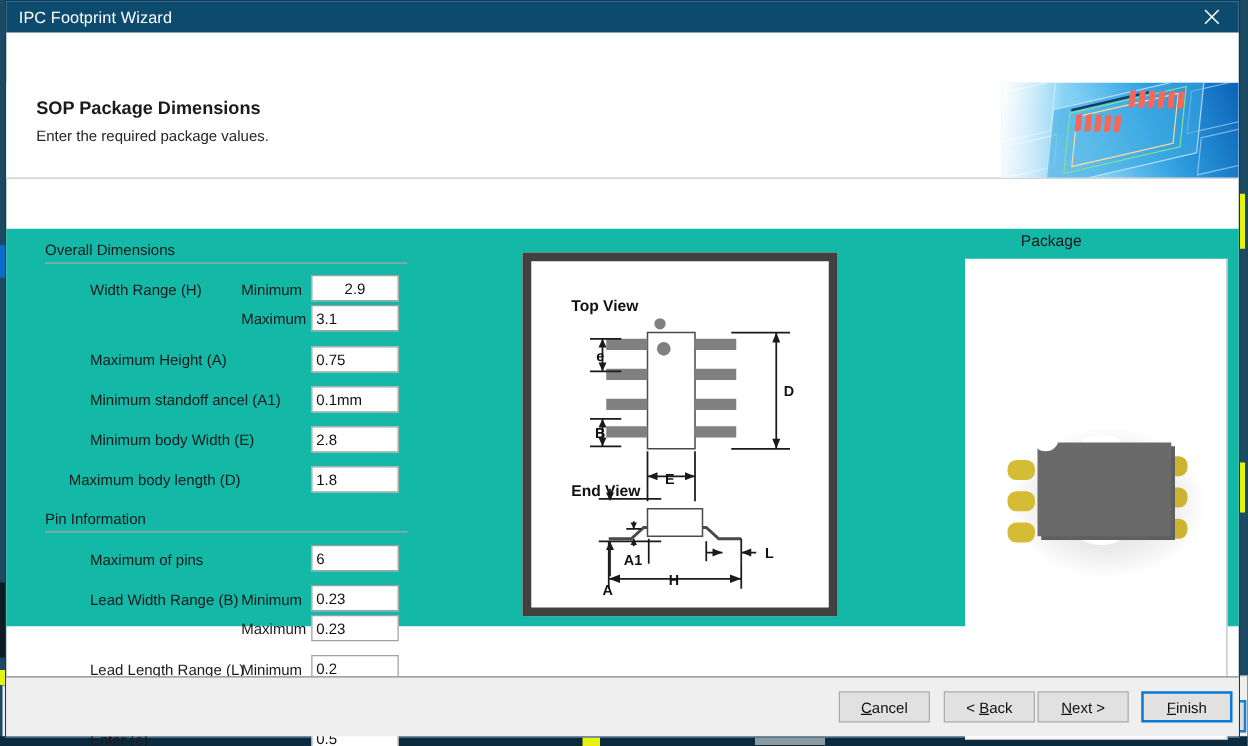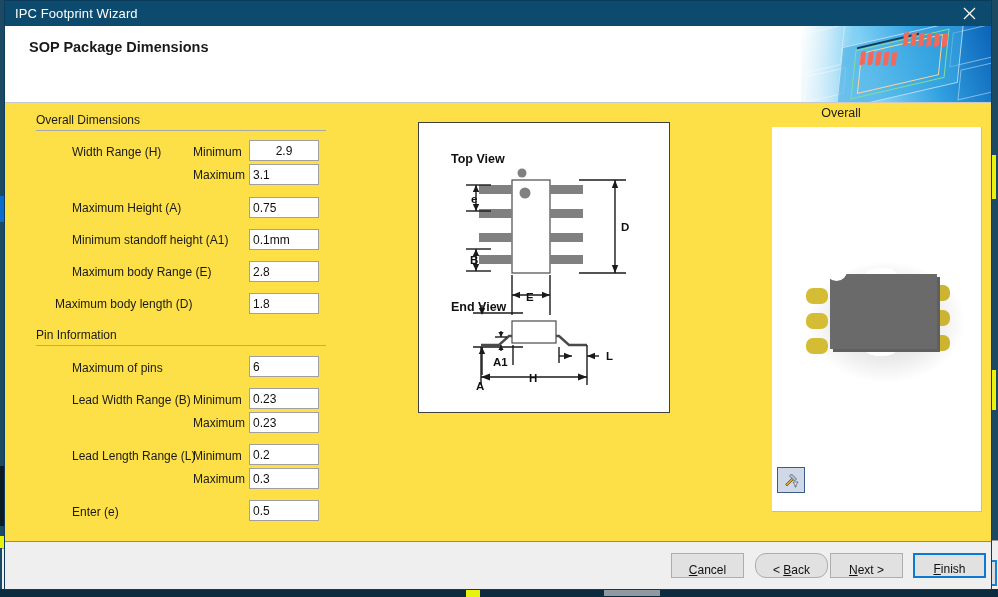--- a/index.html
+++ b/index.html
@@ -34,21 +34,21 @@
   #bg-bottom .ty { position:absolute; left:466px; bottom:0; width:14px; height:8px; background:#e8f20f; }
   #bg-bottom .tg { position:absolute; left:604px; bottom:1px; width:56px; height:6px; background:#8e9aa2; }
 
   
   #window {
     position: absolute; left: 4px; top: 0;
     width: 988px; height: 590px;
     background: #ffffff;
     border: 1px solid #0c3c5c;
     z-index: 5;
-    display: flex; flex-direction: column;
+    display: flex; flex-direction: column; gap: 40px;
   }
 
   
   #titlebar {
     height: 25px; background: #0c4a6e; color: #ffffff;
     display: flex; align-items: center; flex: none;
     position: relative;
   }
   #title-text { font-size: 13px; padding-left: 10px; letter-spacing: .1px; }
   #close-btn {
@@ -103,21 +103,21 @@
   #header-art .trace {
     position:absolute; background:#143a63; height:2px;
     transform: skewY(-13deg);
   }
   #header-art .ghost {
     position:absolute; border:1px solid rgba(255,255,255,.45);
     transform: skewY(-13deg) skewX(-6deg);
   }
 
   
-  #body { flex: 1 1 auto; position: relative; background: #fde047; }
+  #body { flex: 1 1 auto; position: relative; background: #14b8a6; }
 
   
   #form { position: absolute; left: 0; top: 0; width: 400px; height: 100%; }
 
   .group-head {
     position: absolute; font-size: 12px; color: #1a1a1a;
     white-space: nowrap;
   }
   .group-rule {
     position: absolute; height: 1px; background: #a9a9a9;
@@ -133,21 +133,21 @@
     border: 1px solid #a0a0a0; background: #ffffff;
     font-family: "Liberation Sans", sans-serif; font-size: 12px;
     color: #101010; padding: 0 3px; line-height: 19px;
     outline: none;
   }
 
   
   #diagram-panel {
     position: absolute; left: 413px; top: 19px;
     width: 252px; height: 291px;
-    border: 1px solid #404040; background: #ffffff;
+    border: 7px solid #404040; background: #ffffff;
   }
   #diagram-panel svg { display: block; }
 
   
   #preview-col {
     position: absolute; left: 700px; top: 0; right: 0; height: 100%;
   }
   #preview-label {
     position: absolute; left: 0; right: 14px; top: 3px;
     text-align: center; font-size: 12.5px; color: #1a1a1a;
@@ -193,21 +193,21 @@
   #footer {
     flex: none; height: 48px; background: #efefef;
     border-top: 1px solid #8a8a8a;
     position: relative;
   }
   .btn {
     position: absolute; top: 11px; height: 25px; width: 73px;
     background: #e1e1e1; border: 1px solid #adadad;
     font-family: "Liberation Sans", sans-serif; font-size: 12px;
     color: #101010; cursor: pointer;
-    display: flex; align-items: flex-end; justify-content: center;
+    display: flex; align-items: center; justify-content: center;
   }
   .btn.default { border: 2px solid #0b7ad6; background: #e1e1e1; }
   .btn u { text-decoration: underline; }
 </style>
 </head>
 <body>
 
 <div id="bg-left">
   <div class="bgblue"></div>
   <div class="bgdark"></div>
@@ -232,20 +232,21 @@
     <div id="close-btn">
       <svg width="13" height="13" viewBox="0 0 13 13" aria-hidden="true">
         <line x1="1" y1="1" x2="12" y2="12" stroke="#ffffff" stroke-width="1.3"></line>
         <line x1="12" y1="1" x2="1" y2="12" stroke="#ffffff" stroke-width="1.3"></line>
       </svg>
     </div>
   </div>
 
   <div id="header">
     <div id="header-title">SOP Package Dimensions</div>
+    <div id="header-sub">Enter the required package values.</div>
     <div id="header-art">
       <div class="ghost" style="left:-6px;  top:4px;  width:48px; height:40px;"></div>
       <div class="ghost" style="left:4px;   top:46px; width:40px; height:26px;"></div>
       <div class="ghost" style="left:150px; top:2px;  width:44px; height:34px;"></div>
       <div class="ghost" style="left:158px; top:40px; width:36px; height:30px;"></div>
       <div class="board"></div>
       <div class="board2"></div>
       <div class="board3"></div>
       <div class="trace" style="left:56px; top:14px; width:62px;"></div>
       <div class="pads" style="left:60px; top:26px;">
@@ -276,24 +277,24 @@
       <div class="f-label" style="left:67px; top:42px;">Width Range (H)</div>
       <div class="f-sub" style="left:188px; top:42px;">Minimum</div>
       <input class="f-input" style="left: 244px; top: 37px; text-align: center;" type="text" value="2.9">
 
       <div class="f-sub" style="left:188px; top:65px;">Maximum</div>
       <input class="f-input" style="left: 244px; top: 61px;" type="text" value="3.1">
 
       <div class="f-label" style="left:67px; top:98px;">Maximum Height (A)</div>
       <input class="f-input" style="left: 244px; top: 94px;" type="text" value="0.75">
 
-      <div class="f-label" style="left:67px; top:130px;">Minimum standoff height (A1)</div>
+      <div class="f-label" style="left:67px; top:130px;">Minimum standoff ancel (A1)</div>
       <input class="f-input" style="left: 244px; top: 126px;" type="text" value="0.1mm">
 
-      <div class="f-label" style="left:67px; top:162px;">Maximum body Range (E)</div>
+      <div class="f-label" style="left:67px; top:162px;">Minimum body Width (E)</div>
       <input class="f-input" style="left: 244px; top: 158px;" type="text" value="2.8">
 
       <div class="f-label" style="left:50px; top:194px;">Maximum body length (D)</div>
       <input class="f-input" style="left: 244px; top: 190px;" type="text" value="1.8">
 
       <div class="group-head" style="left:31px; top:225px;">Pin Information</div>
       <div class="group-rule" style="left:31px; top:242px; width:290px;"></div>
 
       <div class="f-label" style="left:67px; top:258px;">Maximum of pins</div>
       <input class="f-input" style="left: 244px; top: 253px;" type="text" value="6">
@@ -402,21 +403,21 @@
           <text x="107" y="178" font-size="11.5" font-weight="bold">E</text>
           <text x="74" y="243" font-size="11.5" font-weight="bold">A1</text>
           <text x="57" y="267" font-size="11.5" font-weight="bold">A</text>
           <text x="187" y="237" font-size="11.5" font-weight="bold">L</text>
           <text x="110" y="259" font-size="11.5" font-weight="bold">H</text>
         </g>
       </svg>
     </div>
 
     <div id="preview-col">
-      <div id="preview-label">Overall</div>
+      <div id="preview-label">Package</div>
       <div id="preview-box">
         <div id="chip3d">
           <div class="glow"></div>
           <div class="lead" style="left:6px;  top:31px;"></div>
           <div class="lead" style="left:6px;  top:56px;"></div>
           <div class="lead" style="left:6px;  top:81px;"></div>
           <div class="lead r" style="left:128px; top:28px;"></div>
           <div class="lead r" style="left:128px; top:53px;"></div>
           <div class="lead r" style="left:128px; top:78px;"></div>
           <div class="notch" style="left:66px; top:11px;"></div>
@@ -433,21 +434,21 @@
           <path d="M11 11 h5 l-2 3 v2 h-1 v-2 z" fill="#e9edf2" stroke="#555e68" stroke-width=".8"></path>
         </svg>
       </div>
     </div>
   </div>
 
   <div id="footer">
     <div class="btn" style="left:666px;">
       <span><u>C</u>ancel</span>
     </div>
-    <div class="btn" style="left:750px;border-radius:11px;">
+    <div class="btn" style="left:750px;">
       <span>&lt; <u>B</u>ack</span>
     </div>
     <div class="btn" style="left:825px;">
       <span><u>N</u>ext &gt;</span>
     </div>
     <div class="btn default" style="left:908px;">
       <span><u>F</u>inish</span>
     </div>
   </div>
 </div>

